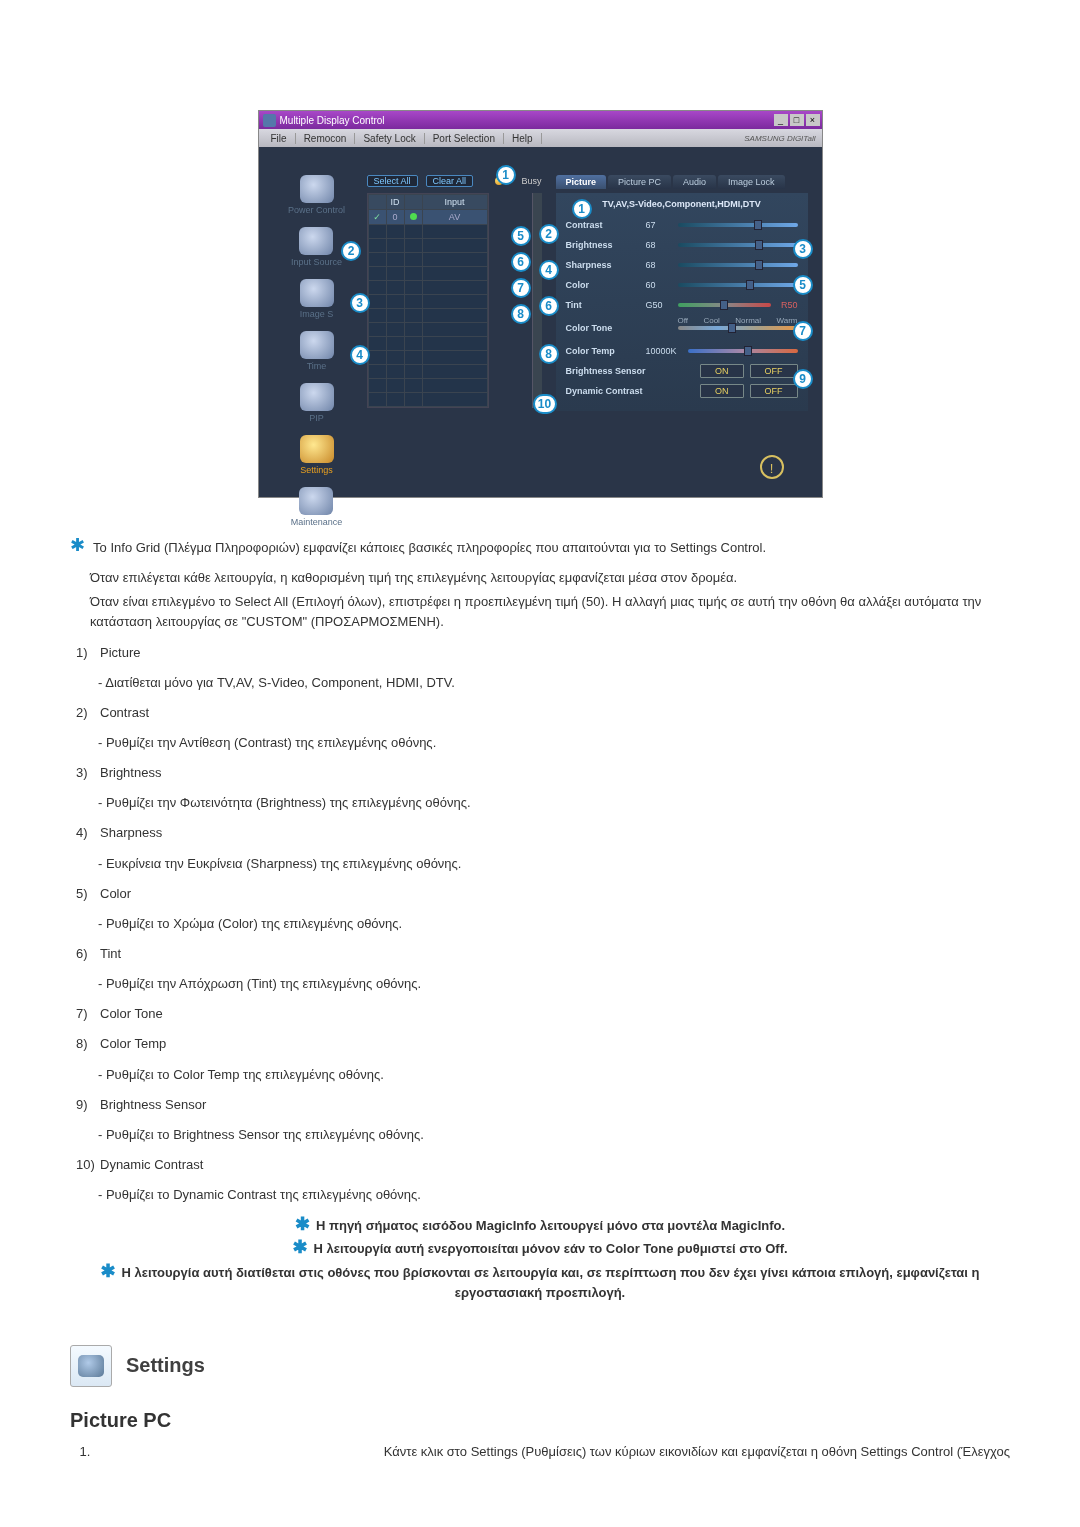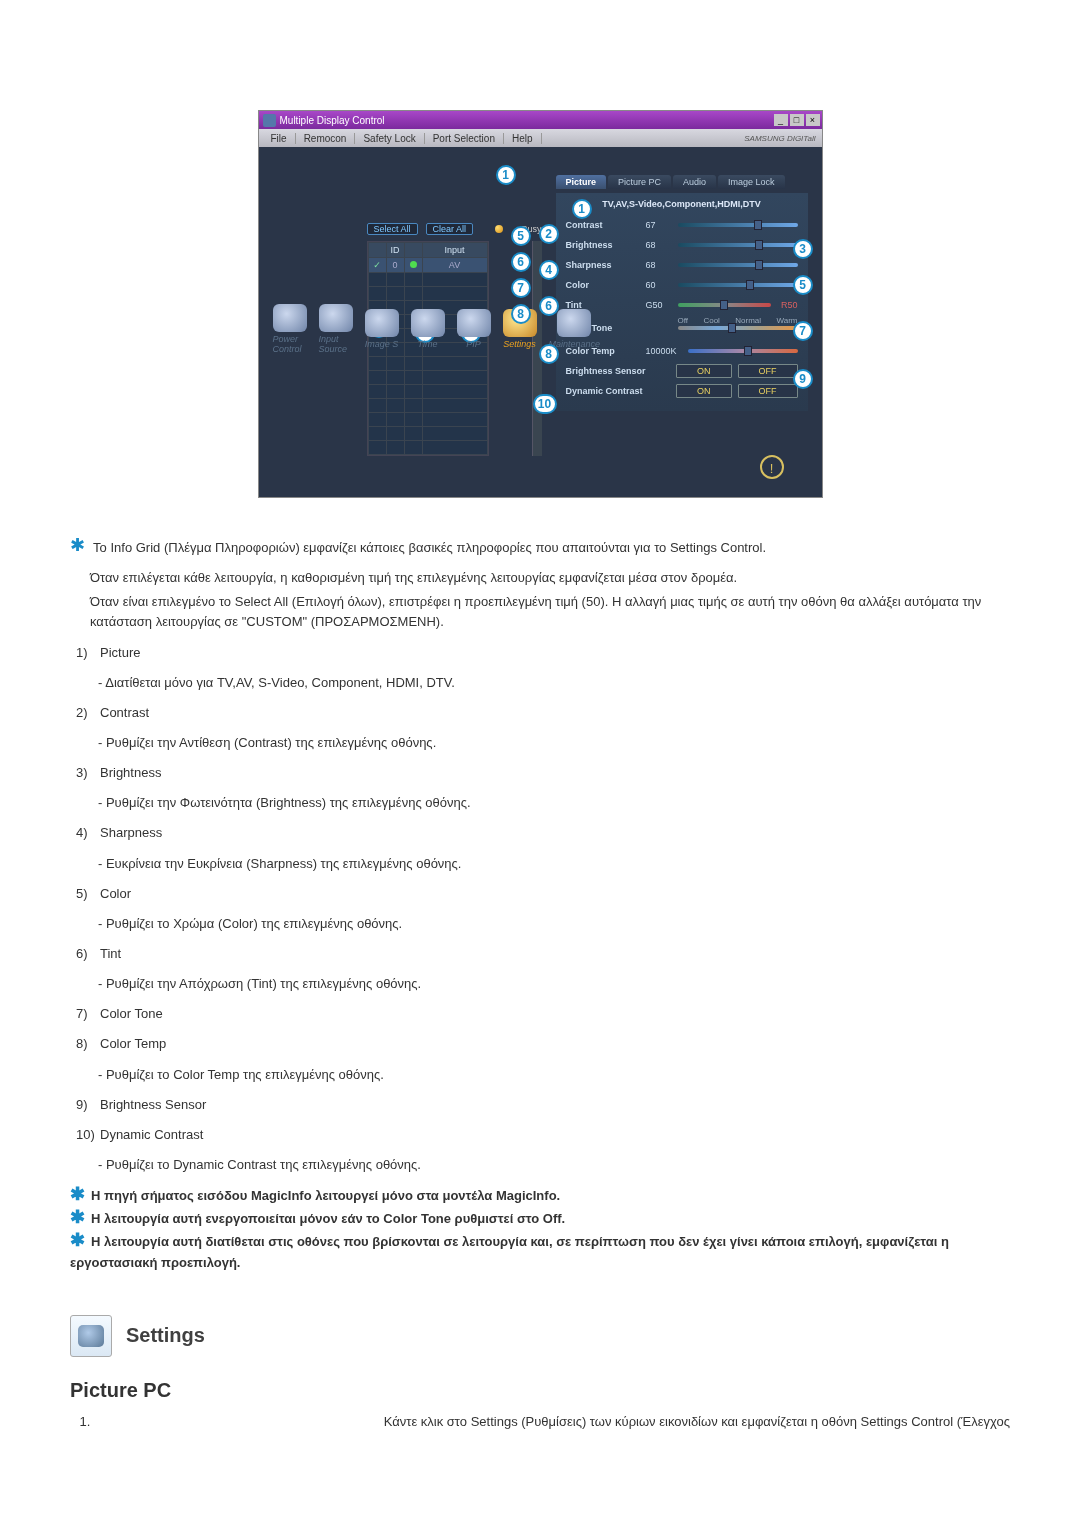--- a/index.html
+++ b/index.html
@@ -44,44 +44,42 @@
     .workarea {
       display: flex;
       padding: 28px 14px 14px 14px;
       position: relative;
       height: 350px;
     }
 
     .sidebar {
       width: 88px;
       display: flex;
-      flex-direction: row;
+      flex-direction: column;
       align-items: center;
       gap: 12px;
-      font-style: italic;
     }
     .sideitem {
       display: flex; flex-direction: column; align-items: center; gap: 2px;
       color: #5a7088; font-size: 9px;
       position: relative;
     }
     .sideitem.active { color: #e8a020; }
     .sideicon {
       width: 34px; height: 28px;
       background: radial-gradient(circle at 40% 35%, #ccd8ee, #6f84a8);
       border-radius: 6px;
     }
     .sideitem.active .sideicon {
       background: radial-gradient(circle at 40% 35%, #ffe890, #c88828);
     }
 
     .gridarea {
       width: 175px;
       margin-left: 6px;
-      margin-top: 48px;
     }
     .gridheader { display: flex; gap: 8px; margin-bottom: 6px; align-items: center; }
     .gridbtn {
       font-size: 9px; color: #7fc8ff; border: 1px solid #4a88c0; padding: 0px 6px;
       border-radius: 2px; background: #1f2838;
     }
     .busy { display: flex; align-items: center; gap: 18px; color: #ccc; font-size: 9px; margin-left: auto; }
     .busylight { width: 8px; height: 8px; border-radius: 50%; background: radial-gradient(circle at 30% 30%, #ffdd70, #d89018); }
 
     .grid {
@@ -118,21 +116,21 @@
     .lbl { width: 74px; font-size: 9px; color: #cde; font-weight: bold; }
     .val { width: 26px; font-size: 9px; color: #cde; }
     .slider { flex:1; height: 4px; background: linear-gradient(to right, #1a4a60, #6fa8e8); border-radius: 2px; position: relative; }
     .slider .knob { position: absolute; top: -3px; width: 8px; height: 10px; background: #446088; border: 1px solid #223; transform: translateX(-50%); }
     .slider.tint { background: linear-gradient(to right, #3fa060, #888, #c84848); }
     .slider.tone { background: linear-gradient(to right, #888, #78a8d8, #a8a088, #e89848); }
     .slider.temp { background: linear-gradient(to right, #3a70c8, #a888a8, #d86840); }
     .tonelbls, .tintlbls { display: flex; justify-content: space-between; font-size: 8px; color: #9ab; width: 100%; position:absolute; top:-10px; }
     .r50 { font-size: 9px; color: #d86060; margin-left: 4px; }
     .togglegrp { display: flex; gap: 6px; flex:1; justify-content:flex-end; }
-    .toggle { font-size: 9px; color: #e8d060; border: 1px solid #788; padding: 1px 20px; background: #283448; border-radius: 1px; }
+    .toggle { font-size: 9px; color: #e8d060; border: 1px solid #788; padding: 1px 14px; background: #283448; border-radius: 1px; }
 
     .numcircle {
       position: absolute;
       width: 20px; height: 20px;
       border: 2.5px solid #1a8cc8;
       background: #fff;
       border-radius: 50%;
       color: #1a8cc8;
       font-size: 12px;
       font-weight: bold;
@@ -157,21 +155,21 @@
     .star { color: #1a8cc8; font-size: 18px; line-height: 14px; }
     .paragrp { margin-left: 20px; margin-top: 10px; margin-bottom: 10px; }
     .paragrp p { margin-bottom: 4px; }
 
     ol.defs { margin-left: 6px; margin-top: 10px; }
     ol.defs li { margin-bottom: 10px; list-style: none; display: flex; }
     .defnum { width: 24px; }
     .deftitle { font-weight: normal; }
     .defbody { margin-left: 28px; margin-top: 2px; }
 
-    .boldnote { font-weight: bold; margin: 3px 0; }
+    .boldnote { font-weight: bold; margin: 3px 0; text-align: center; }
     .boldnote .star { margin-right: 6px; }
 
     .section { margin-top: 42px; }
     .secheader { display: flex; align-items: center; gap: 14px; margin-bottom: 22px; }
     .secicon {
       width: 42px; height: 42px;
       border: 1px solid #aaa;
       background: linear-gradient(to bottom, #f4faff 0%, #dbe8f4 100%);
       display: flex; align-items: center; justify-content: center;
       border-radius: 3px;
@@ -524,20 +522,21 @@
           <span class="deftitle">Color Temp</span>
         </li>
       </ol>
     <div class="defbody">- Ρυθμίζει το Color Temp της επιλεγμένης οθόνης.</div>
     <ol class="defs">
         <li>
           <span class="defnum">9)</span>
           <span class="deftitle">Brightness Sensor</span>
         </li>
       </ol>
+    <div class="defbody">- Ρυθμίζει το Brightness Sensor της επιλεγμένης οθόνης.</div>
     <ol class="defs">
         <li>
           <span class="defnum">10)</span>
           <span class="deftitle">Dynamic Contrast</span>
         </li>
       </ol>
     <div class="defbody">- Ρυθμίζει το Dynamic Contrast της επιλεγμένης οθόνης.</div>
 
     <div style="height:8px;"></div>
     <div class="boldnote"><span class="star">✱</span><span>Η πηγή σήματος εισόδου MagicInfo λειτουργεί μόνο στα μοντέλα MagicInfo.</span></div>

